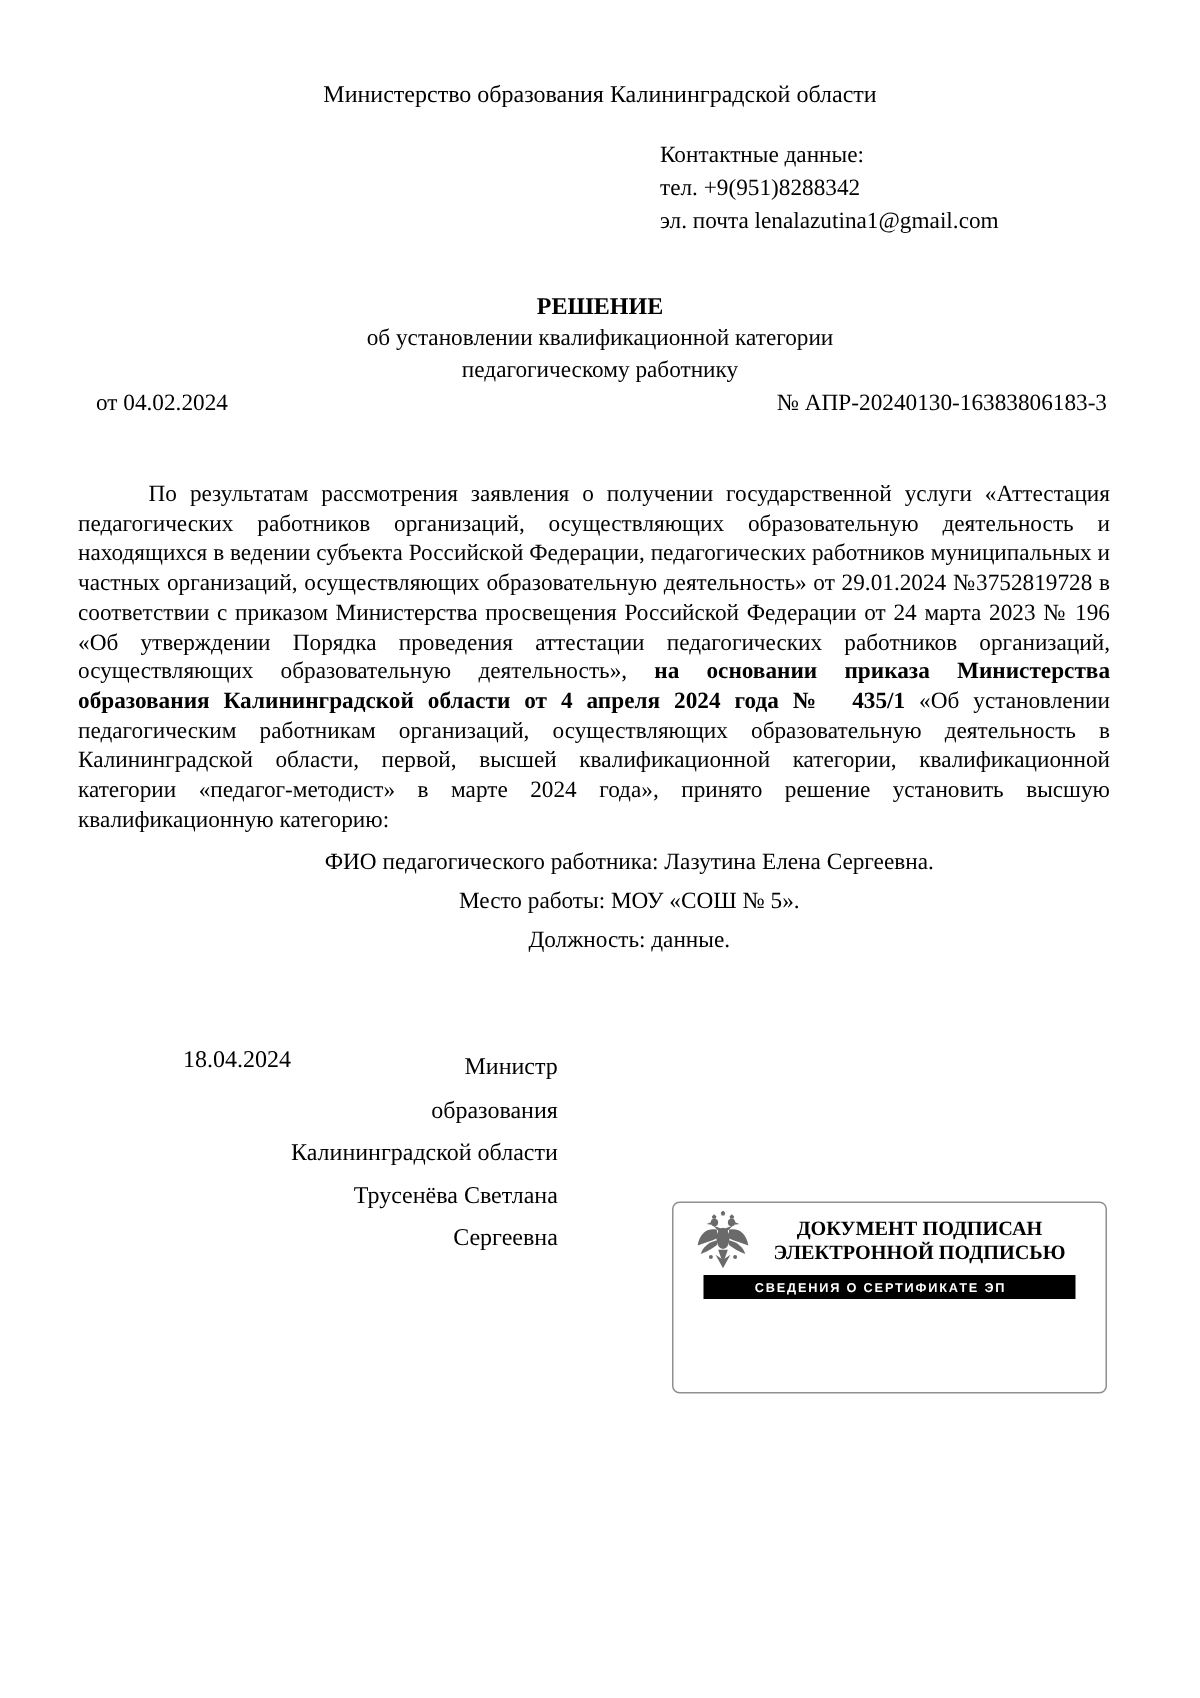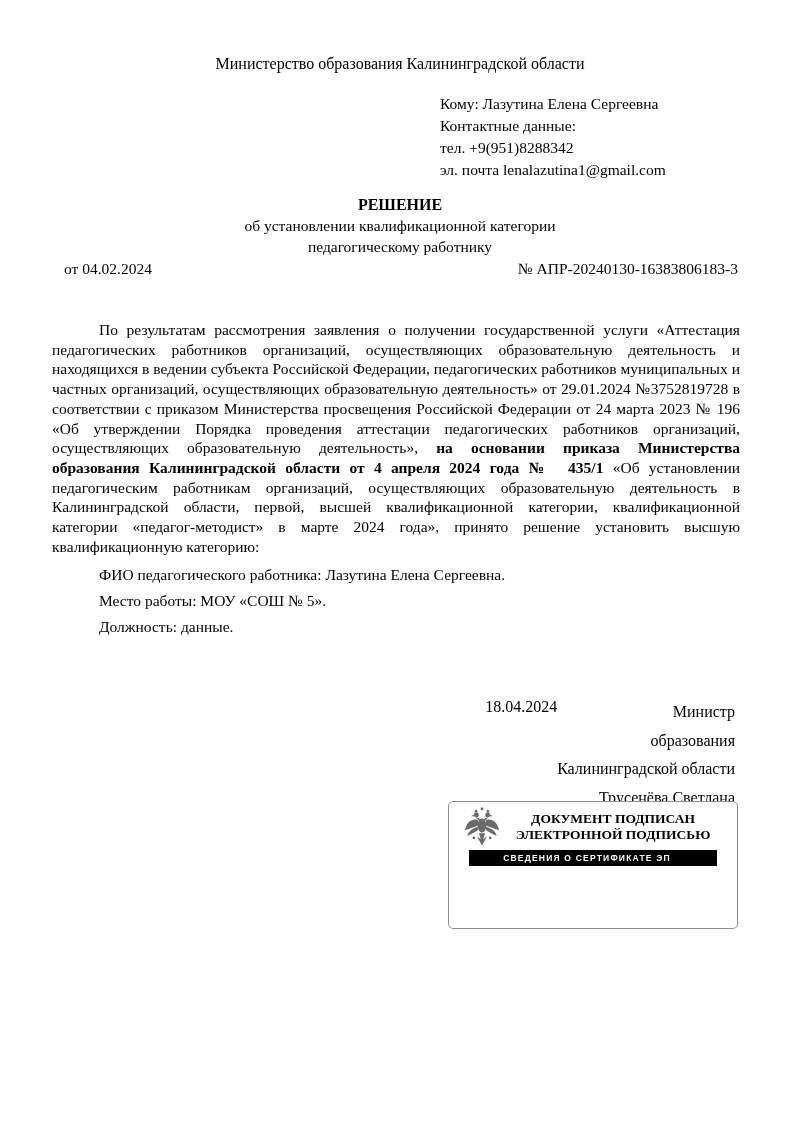--- a/index.html
+++ b/index.html
@@ -28,26 +28,26 @@
     position:absolute;top:260px;left:64px;right:62px;
     display:flex;justify-content:space-between;
     font-size:15.5px;
   }
   .body-block{
     position:absolute;top:320px;left:52px;width:688px;
     font-size:15.5px;line-height:19.7px;
   }
   .body-block p{margin:0;text-indent:47px;}
   .body-block .para{text-align:justify;}
-  .body-block .fact{margin-top:6px;}
+  .body-block .fact{margin-top:6px;text-align:center;}
   .body-block .fact.first{margin-top:9px;}
   .bold{font-weight:bold;}
   .signature-row{
     position:absolute;top:698px;left:52px;right:65px;
-    display:flex;justify-content:flex-end;
+    display:flex;justify-content:flex-start;
     font-size:16px;
   }
   .signature-date{margin-left:70px;}
   .signature-right{text-align:right;line-height:28.6px;}
   .stamp{
     position:absolute;left:448px;top:801px;width:290px;height:128px;
     box-sizing:border-box;
     border:1px solid #8f8f8f;border-radius:5px;
     background:#fff;
   }
@@ -77,21 +77,20 @@
   .stamp-info div{white-space:normal;}
 </style>
 </head>
 <body>
 
 <div class="page">
 
   <div class="org-title">Министерство образования Калининградской области</div>
 
   <div class="recipient">
-    <div>Кому: Лазутина Елена Сергеевна</div>
     <div>Контактные данные:</div>
     <div>тел. +9(951)8288342</div>
     <div>эл. почта lenalazutina1@gmail.com</div>
   </div>
 
   <div class="doc-heading">
     <div class="main">РЕШЕНИЕ</div>
     <div>об установлении квалификационной категории</div>
     <div>педагогическому работнику</div>
   </div>

